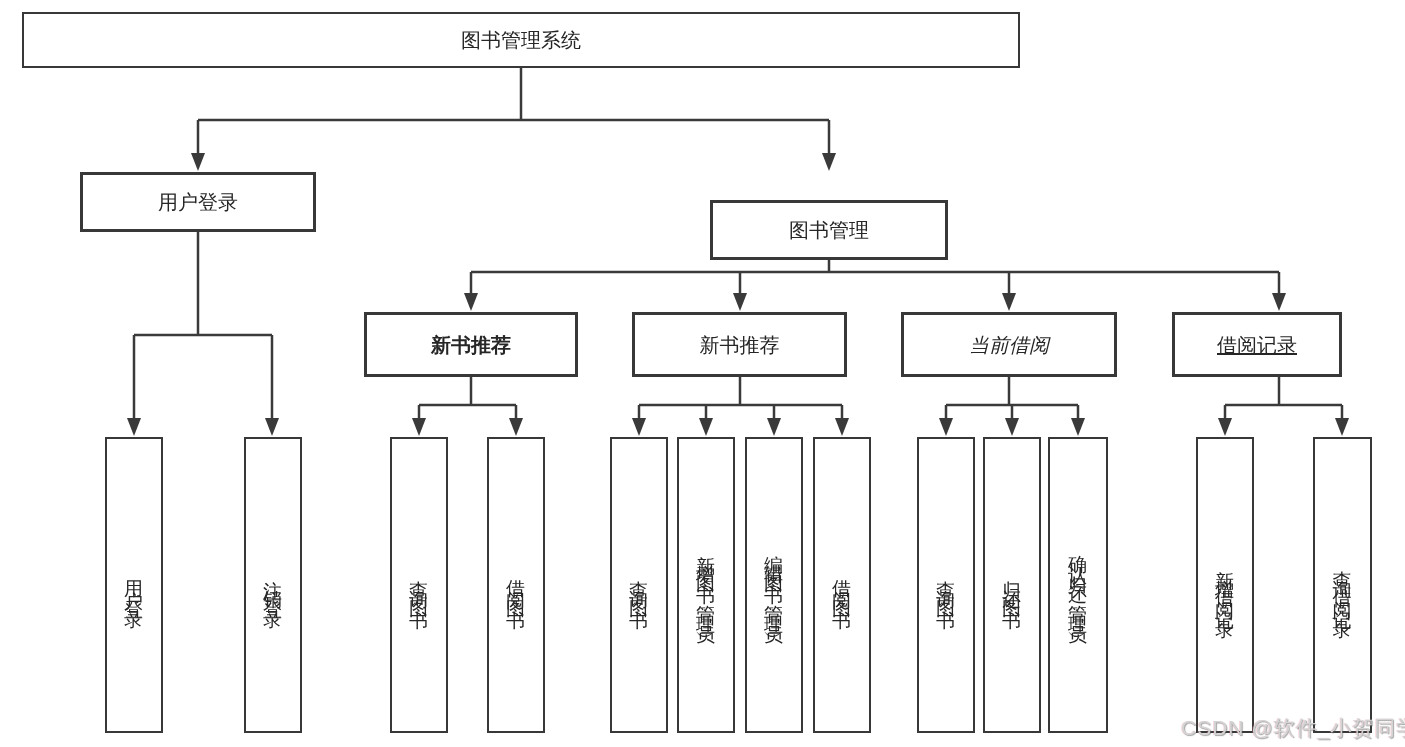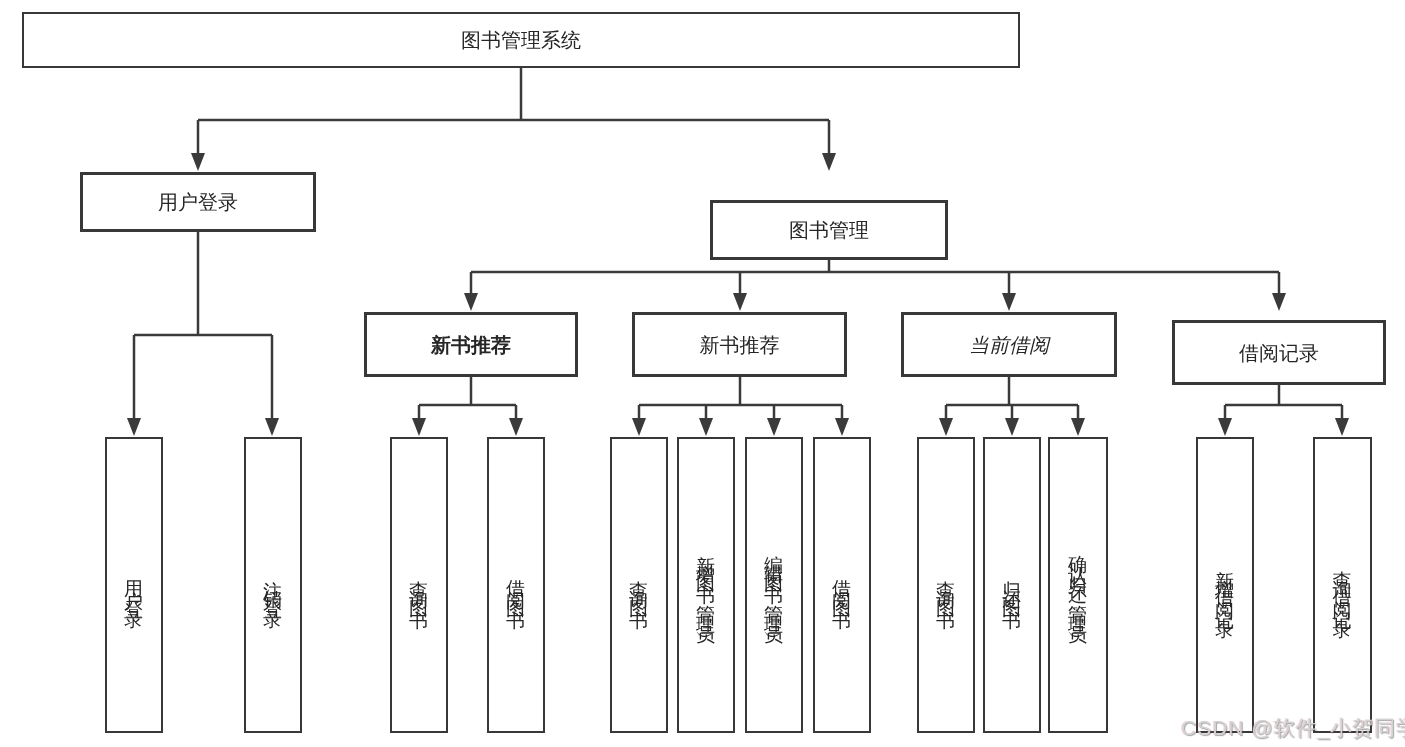--- a/index.html
+++ b/index.html
@@ -136,21 +136,21 @@
 
   <div class="box" style="left:364px; top:312px; width:214px; height:65px;font-weight:bold;">
     <span>新书推荐</span>
   </div>
   <div class="box" style="left:632px; top:312px; width:215px; height:65px;">
     <span>新书推荐</span>
   </div>
   <div class="box" style="left:901px; top:312px; width:216px; height:65px;font-style:italic;">
     <span>当前借阅</span>
   </div>
-  <div class="box" style="left:1172px; top:320px; width:214px; height:65px;">
+  <div class="box" style="left:1172px; top:312px; width:170px; height:65px;text-decoration:underline;">
     <span>借阅记录</span>
   </div>
 
   <div class="box leaf" style="left:105px; top:437px; width:58px; height:296px;">
     <span class="vtext">用户登录</span>
   </div>
   <div class="box leaf" style="left:244px; top:437px; width:58px; height:296px;">
     <span class="vtext">注销登录</span>
   </div>
 

